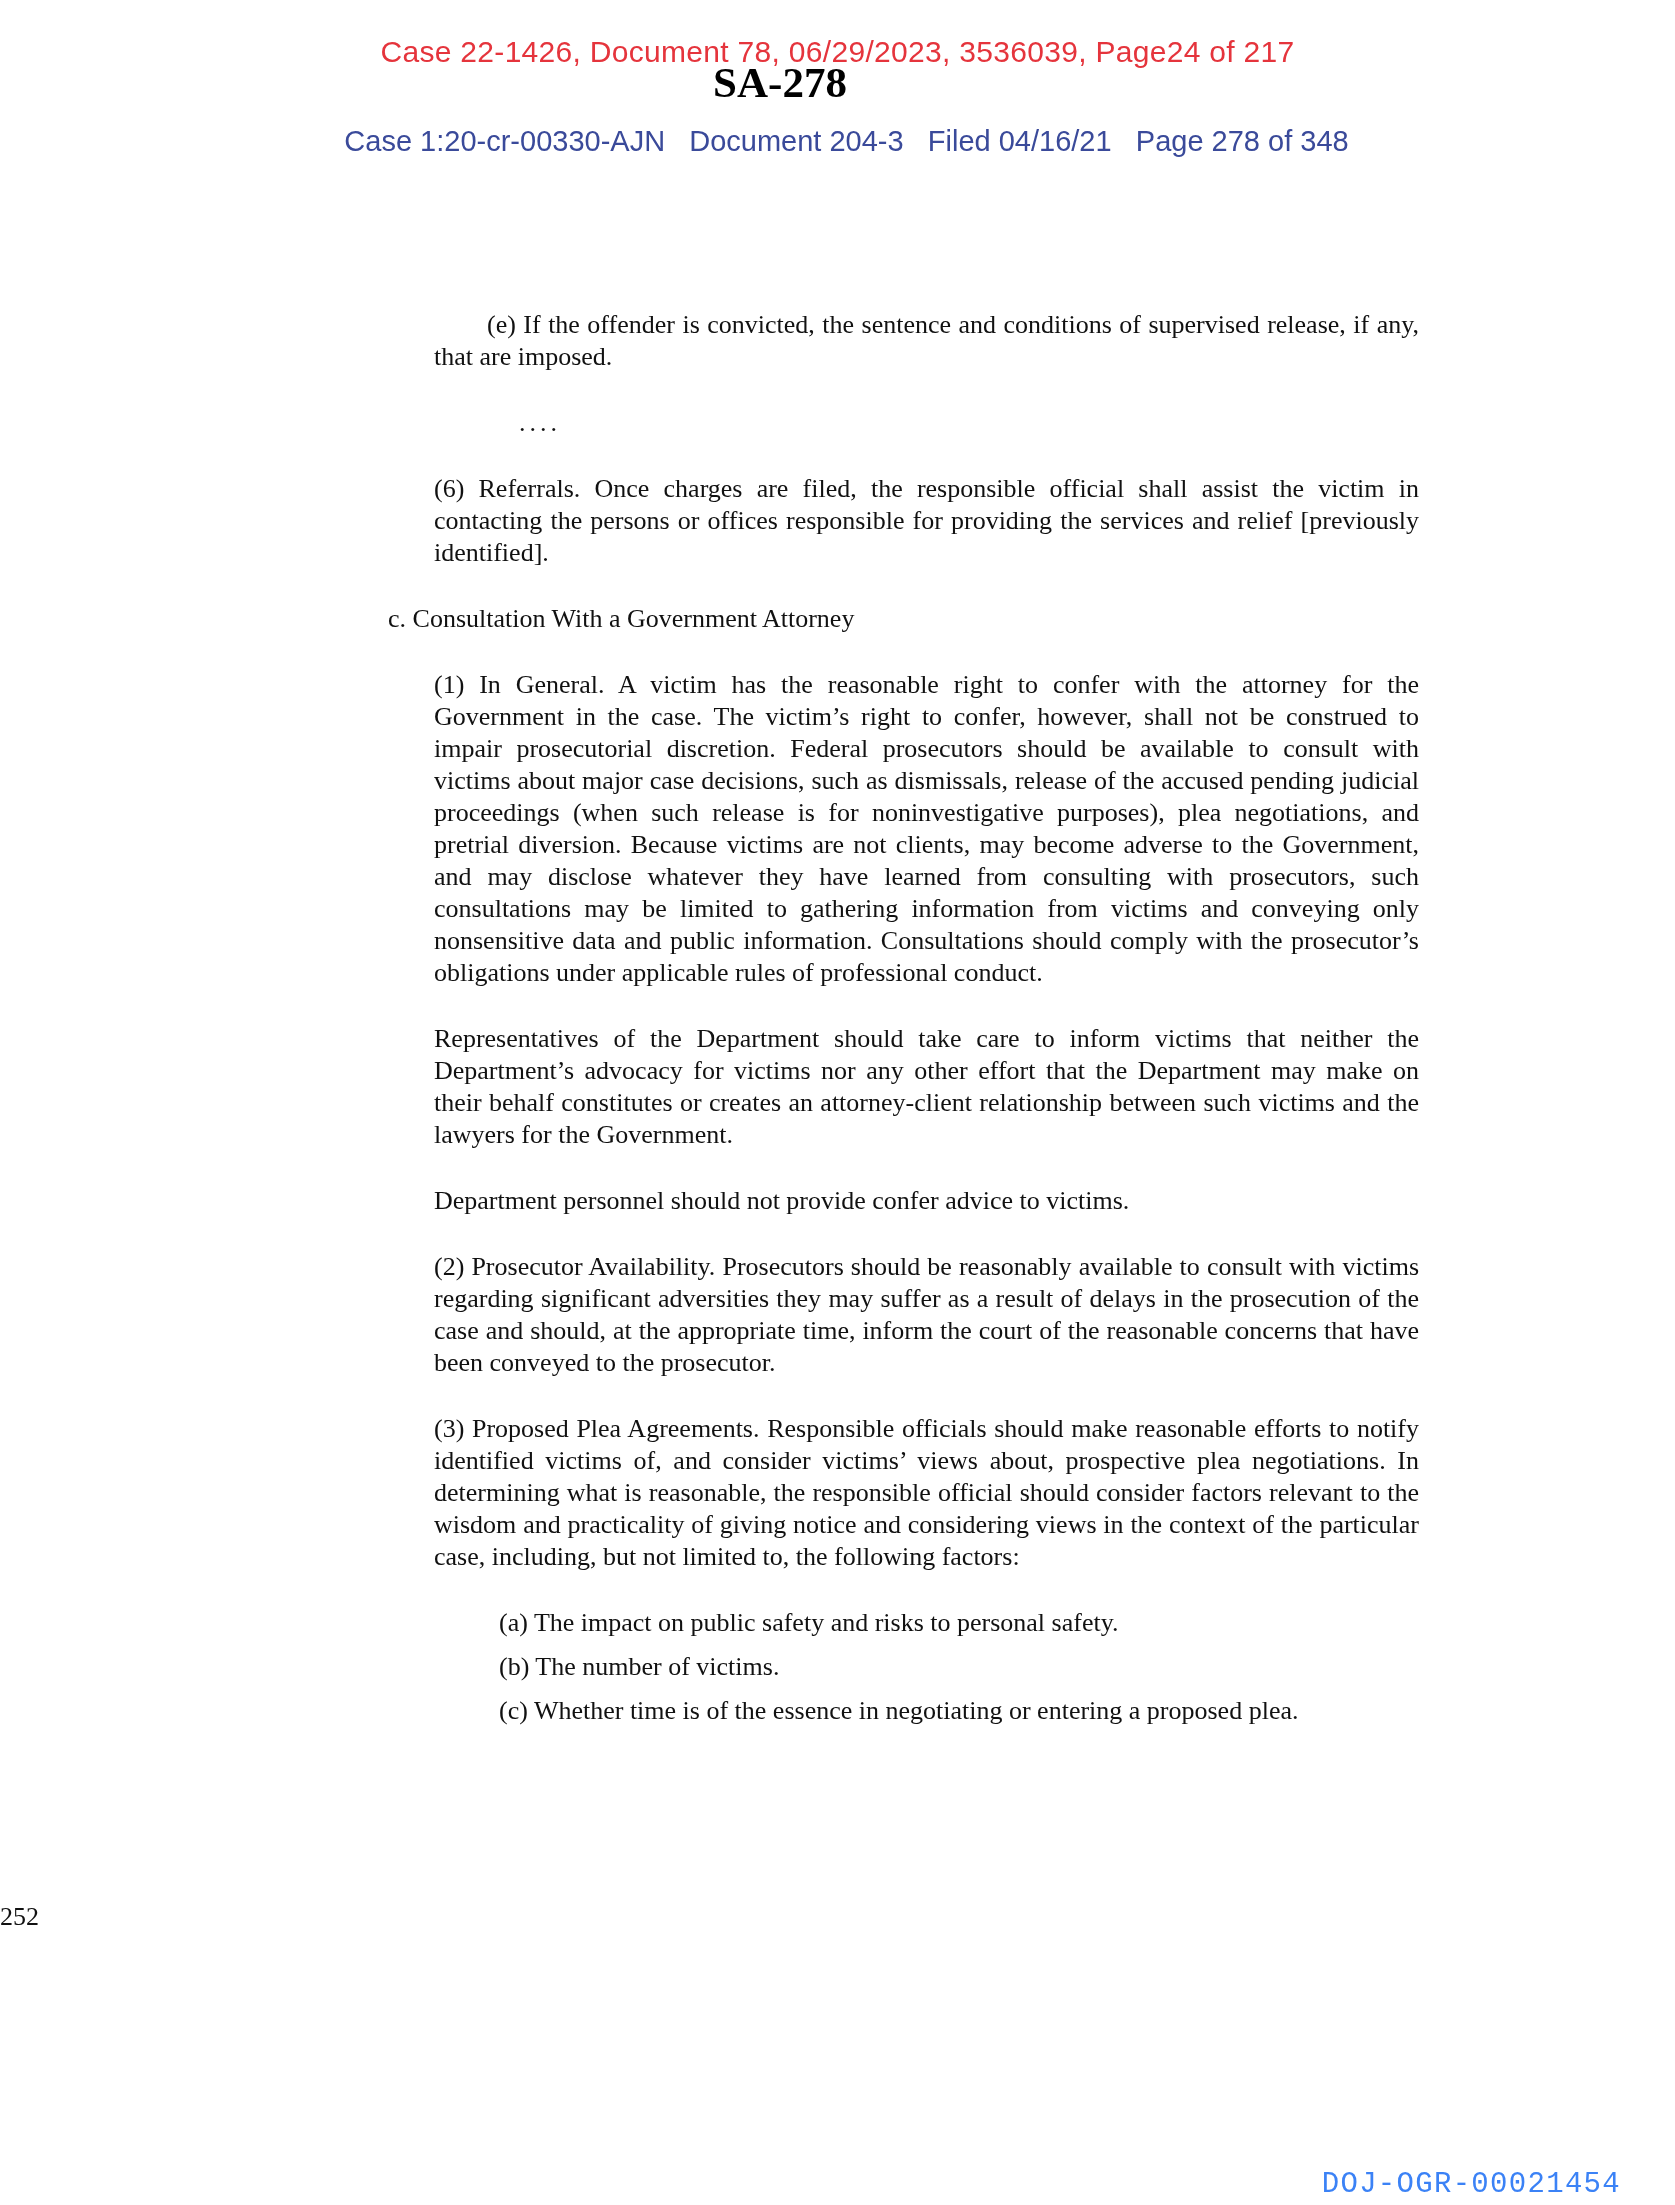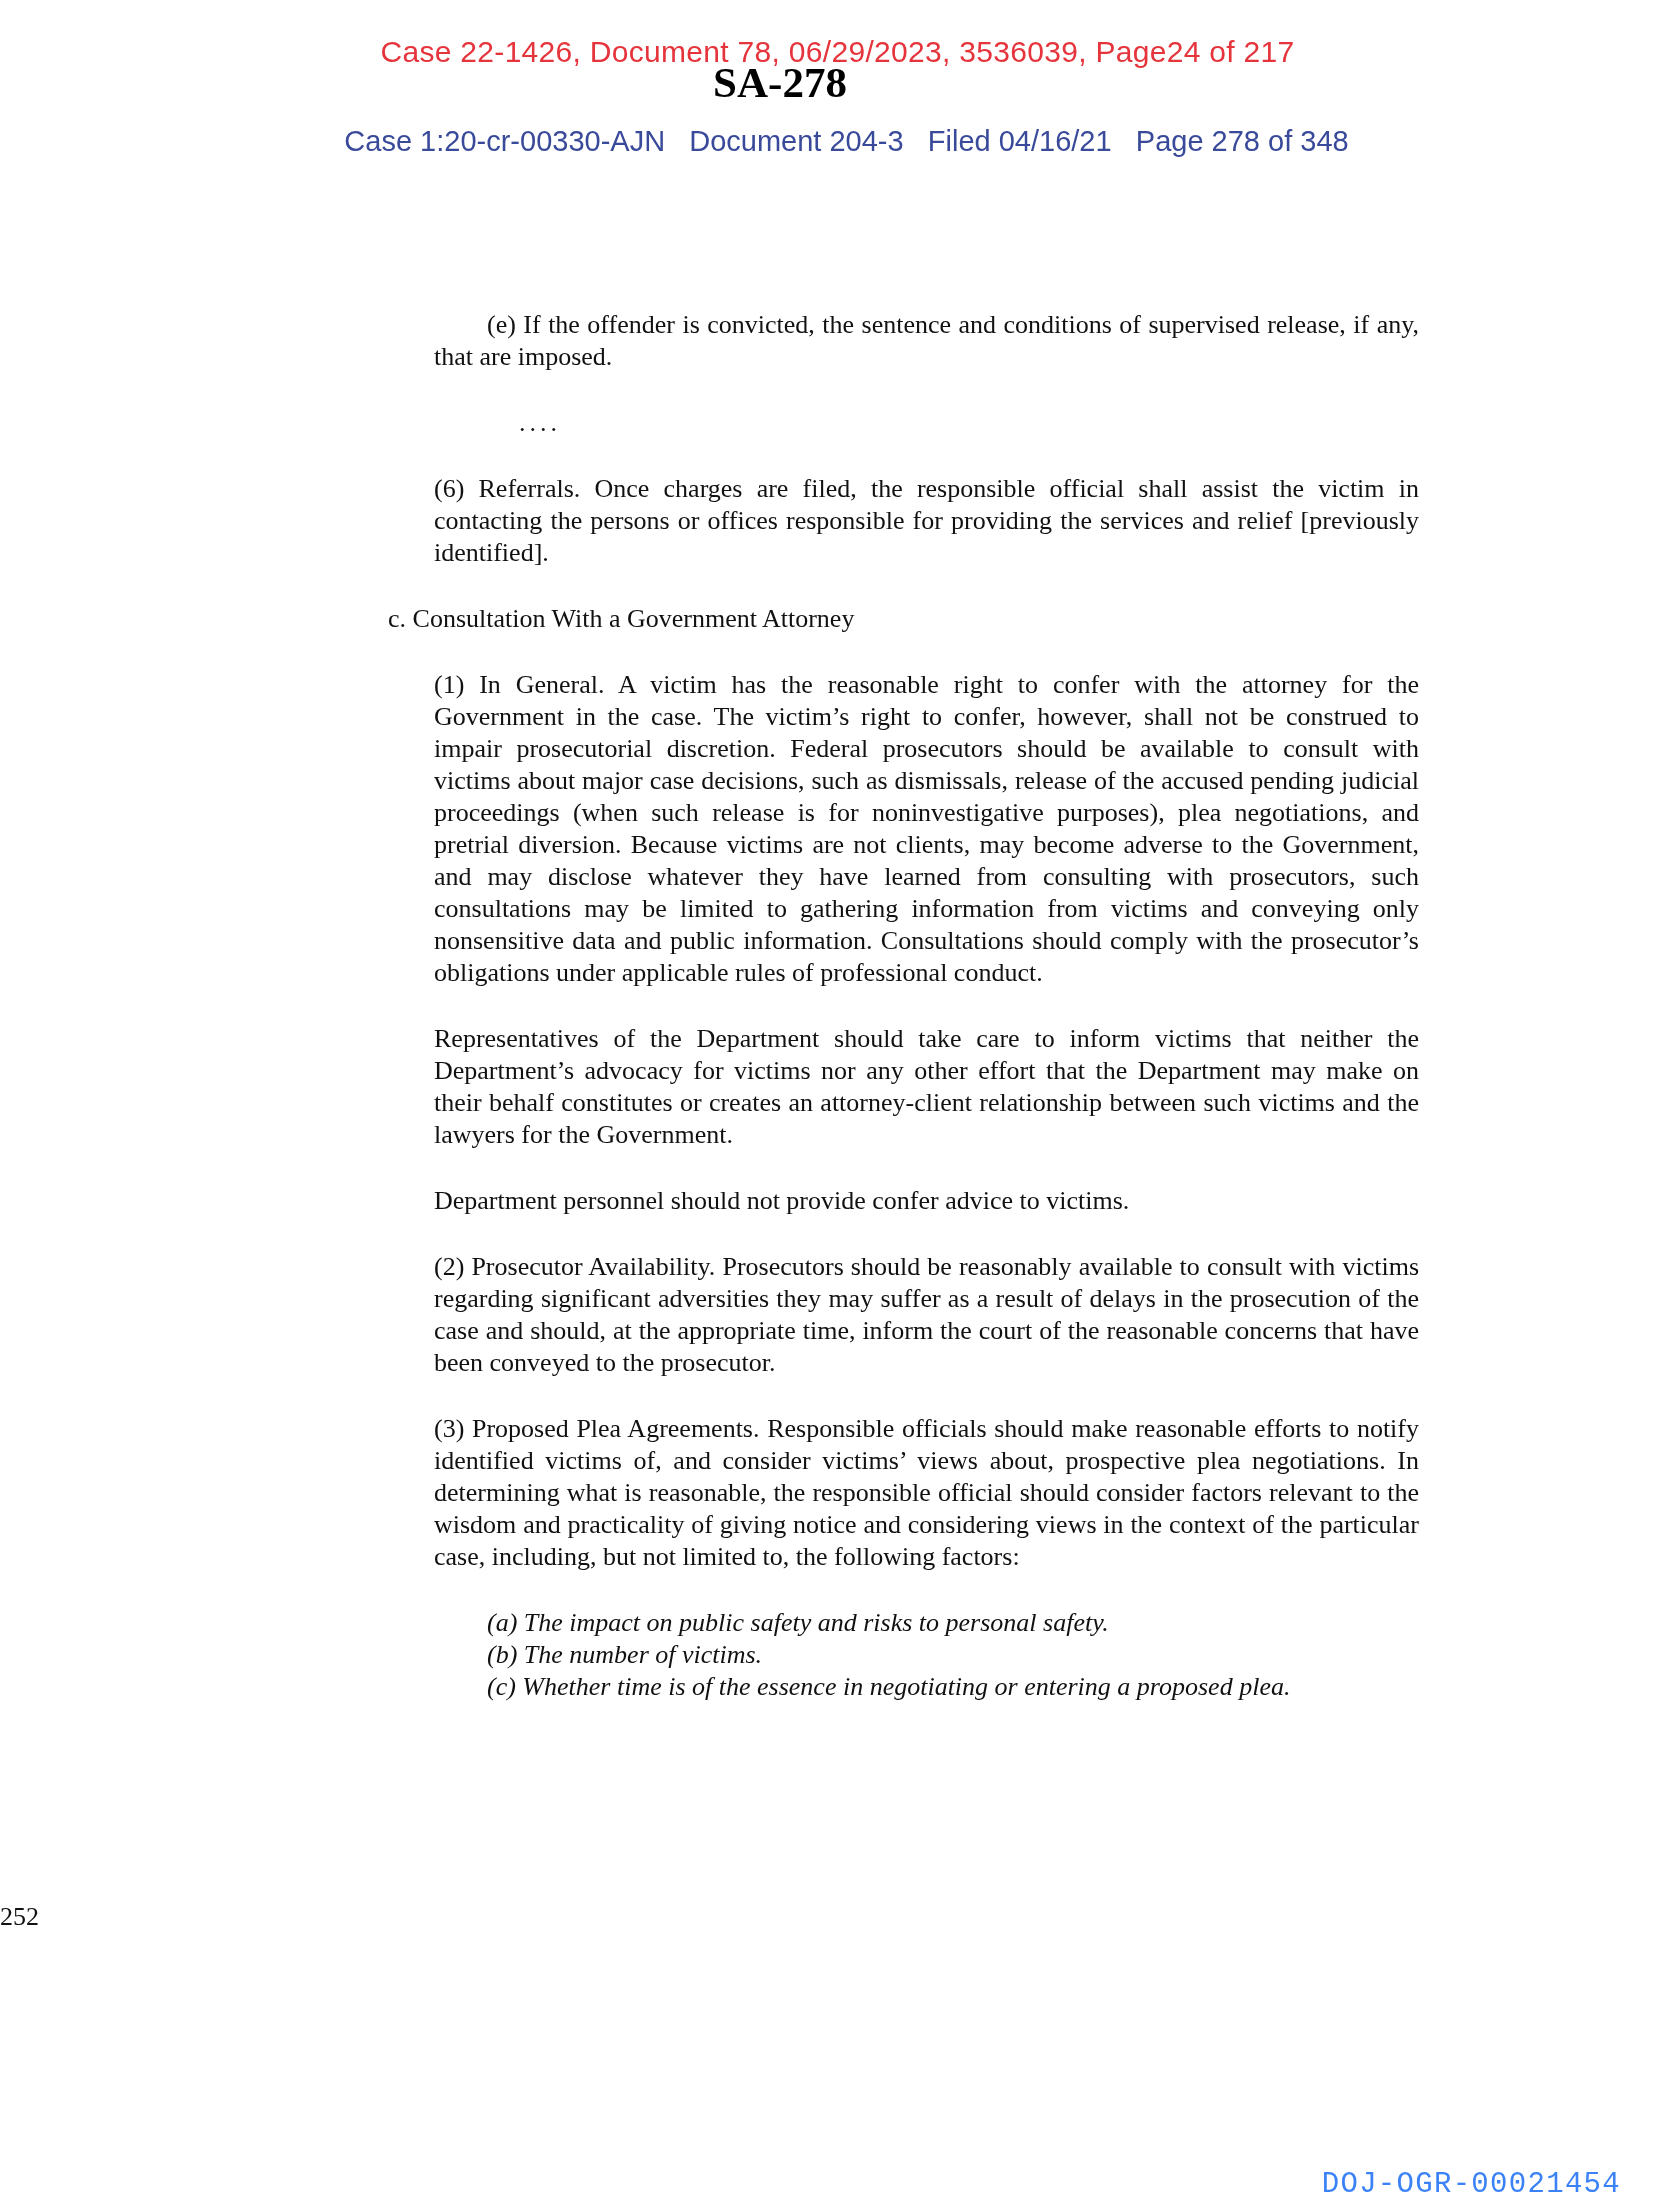--- a/index.html
+++ b/index.html
@@ -10,21 +10,21 @@
       font-family: "Liberation Serif", serif; font-weight: bold; font-size: 43px; color: #000; }
     .stamp-case { position: absolute; top: 125px; left: 0; width: 1675px; text-align: center;
       font-family: "Liberation Sans", sans-serif; font-size: 29px; color: #3a4a9a; white-space: pre; padding-left: 9px; }
     .body { position: absolute; left: 434px; top: 309px; width: 985px;
       font-family: "Liberation Serif", serif; font-size: 26px; line-height: 32px; color: #111; }
     .p { margin: 0 0 34px 0; text-align: justify; }
     .indent { text-indent: 53px; }
     .ellipsis { margin: 0 0 34px 85px; letter-spacing: 4px; }
     .heading { margin: 0 0 34px -46px; }
     .list { margin: 0 0 0 53px; padding: 0; list-style: none; }
-    .list li { margin: 0; font-style: italic; }
+    .list li { margin: 12px; }
     .pagenum { position: absolute; top: 1902px; left: 0; width: 1675px; text-align: left;
       font-family: "Liberation Serif", serif; font-size: 26px; color: #111; }
     .bates { position: absolute; top: 2168px; right: 54px;
       font-family: "Liberation Mono", monospace; font-size: 29px; color: #3b82f6; letter-spacing: 1.3px; }
   </style>
 </head>
 <body>
 
 <div class="stamp-top">Case 22-1426, Document 78, 06/29/2023, 3536039, Page24 of 217</div>
 <div class="sa-label">SA-278</div>

